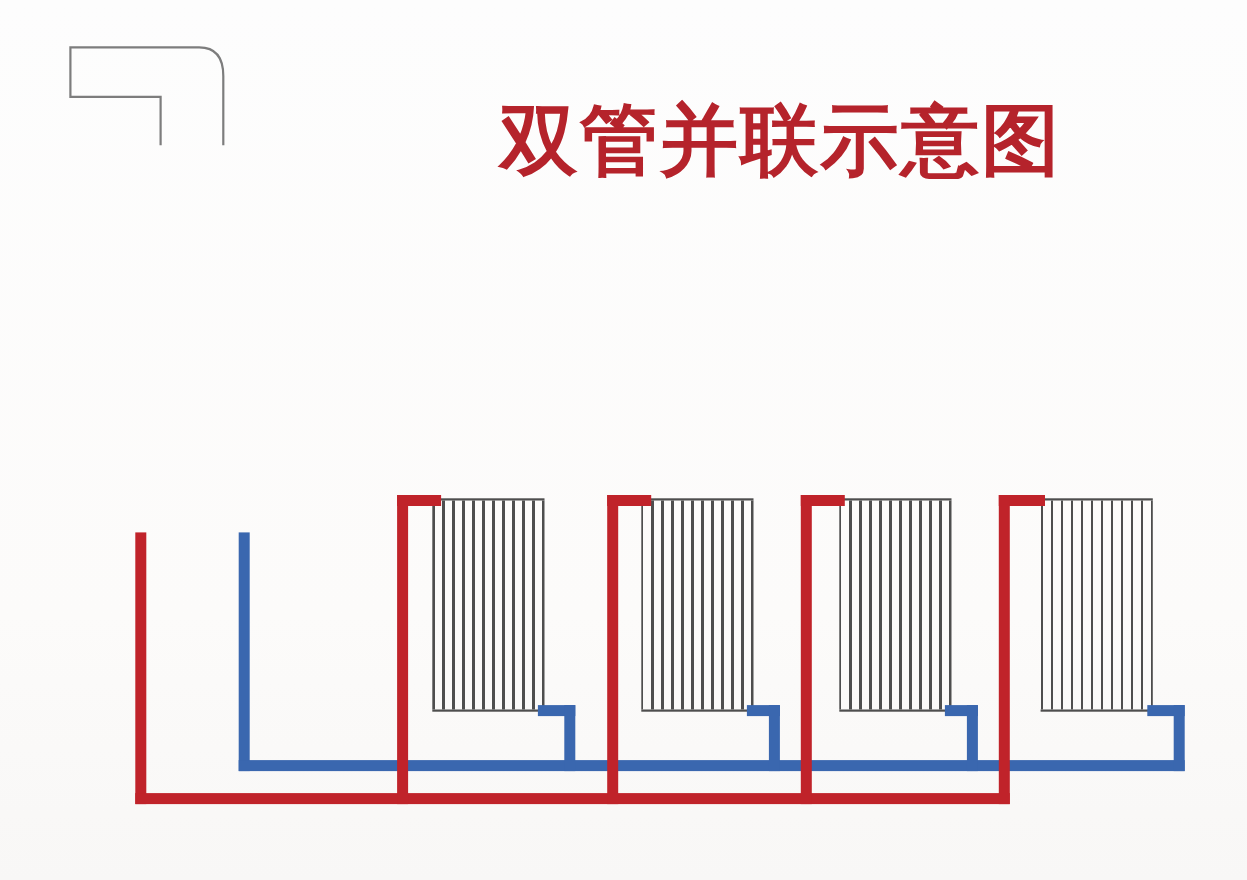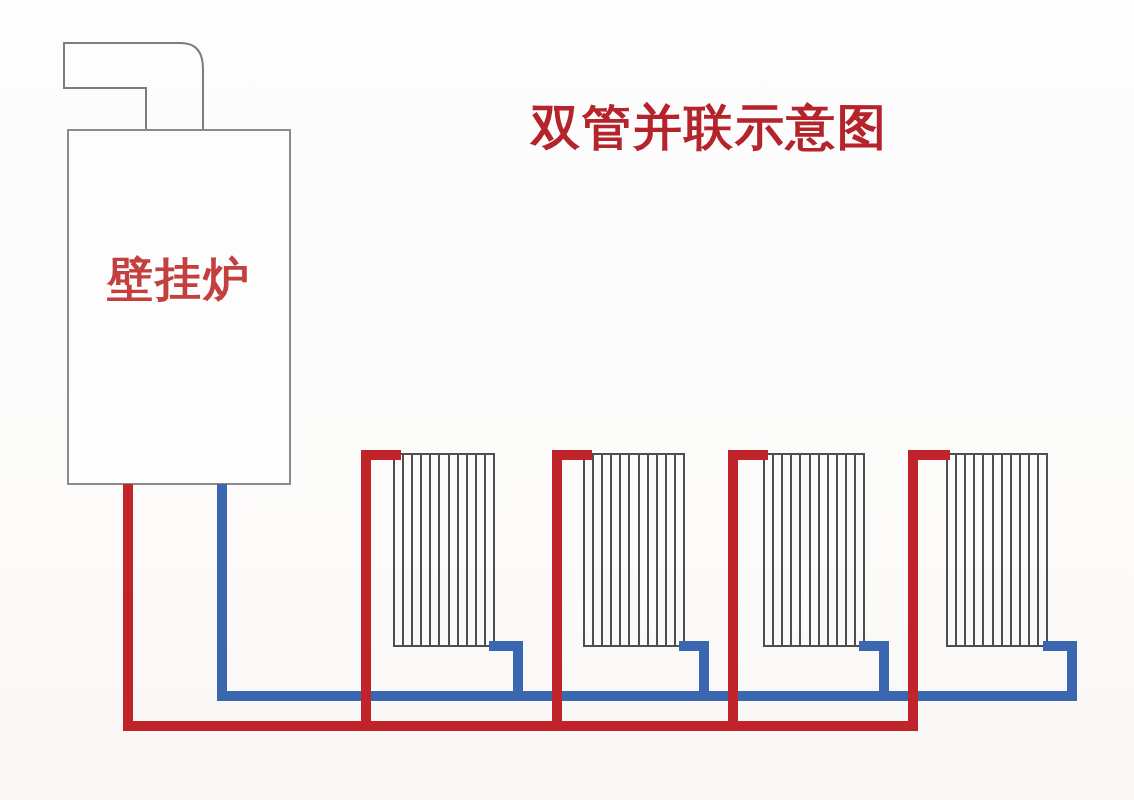--- a/index.html
+++ b/index.html
@@ -8,21 +8,21 @@
     width:1134px;height:800px;
     margin:0 auto;
     background:linear-gradient(180deg,#fdfdfd 0%,#fcfbfa 70%,#f8f7f6 100%);
     overflow:hidden;
     font-family:"Liberation Serif", serif;
   }
   
   .title{
     position:absolute;left:437px;top:78px;width:545px;height:100px;
     display:flex;align-items:center;justify-content:center;
-    font-size:49px;font-weight:700;letter-spacing:2px;
+    font-size:71px;font-weight:700;letter-spacing:2px;
     color:var(--title-red,#b5232b);
     white-space:nowrap;
   }
   .boiler-label{
     position:absolute;left:0;top:118px;width:100%;
     text-align:center;
     font-size:46px;font-weight:600;letter-spacing:2px;
     color:var(--boiler-label-red,#c4403f);
   }
   .radiator-label{
@@ -88,23 +88,20 @@
 <body>
 
 <div class="stage">
 
   <div class="title">双管并联示意图</div>
 
   <svg class="flue" width="320" height="140" viewBox="0 0 320 140">
     <path d="M 146 132 L 146 88 L 64 88 L 64 43 L 181 43 Q 203 43 203 69 L 203 132" fill="none" stroke="#7d7d7d" stroke-width="2"></path>
   </svg>
 
-  <div class="boiler">
-    <div class="boiler-label">壁挂炉</div>
-  </div>
 
 
   <div class="radiator radiator-1"></div>
   <div class="radiator radiator-2"></div>
   <div class="radiator radiator-3"></div>
   <div class="radiator radiator-4"></div>
 
   <div class="pipe blue p-blue-boiler-drop"></div>
   <div class="pipe blue p-blue-main"></div>
   <div class="pipe blue p-blue-r1-h"></div>

